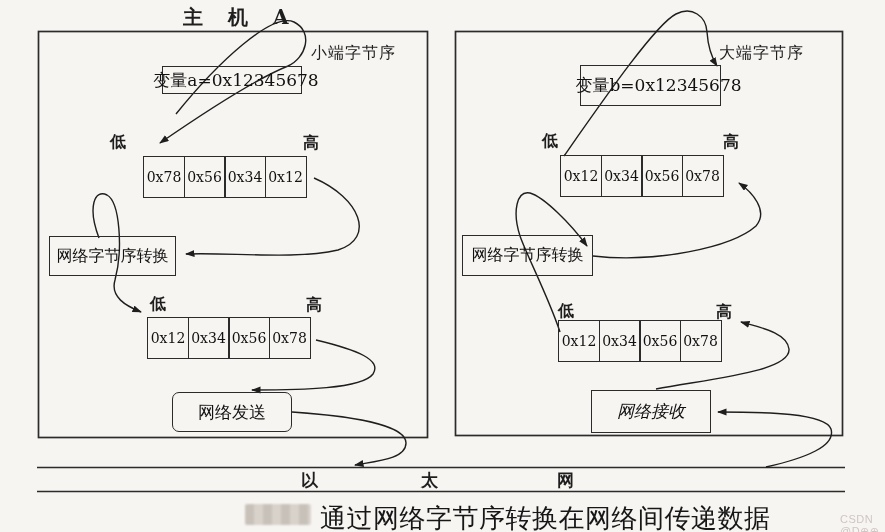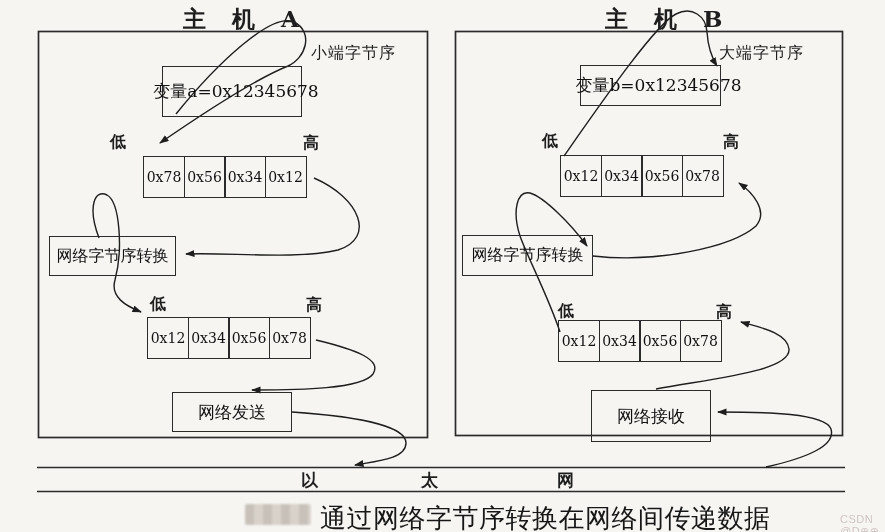--- a/index.html
+++ b/index.html
@@ -4,21 +4,21 @@
 <style>
   html,body{margin:0;padding:0;}
   body{background:#e8e8e8;font-family:"DejaVu Serif","Liberation Serif",serif;}
   .stage{
     position:relative;width:885px;height:532px;margin:0 auto;
     background:#f7f5f2;overflow:hidden;color:#222;
   }
   .stage svg{position:absolute;left:0;top:0;pointer-events:none;}
   .abs{position:absolute;}
   .label{color:#1e1e1e;white-space:nowrap;}
-  .host-title{font-size:23px;font-weight:600;letter-spacing:9px;}
+  .host-title{font-size:20px;font-weight:600;letter-spacing:9px;}
   .endian-label{font-size:16px;font-weight:500;letter-spacing:1px;}
   .lohi{font-size:16px;font-weight:600;}
   .box{
     position:absolute;border:1.6px solid #2b2b2b;background:transparent;
     display:flex;align-items:center;justify-content:center;
     font-size:17px;color:#111;box-sizing:border-box;white-space:nowrap;
   }
   .byte-row{position:absolute;display:flex;}
   .byte-cell{
     width:42px;height:42px;box-sizing:border-box;border:1.5px solid #2b2b2b;
@@ -65,21 +65,21 @@
     <path d="M 766,467 C 806,458 836,446 831,429 C 825,413 766,412 718,412" fill="none" stroke="#1e1e1e" stroke-width="1.4" marker-end="url(#arw)"></path>
     <path d="M 656,389 C 716,378 791,371 789,349 C 787,332 758,327 741,322" fill="none" stroke="#1e1e1e" stroke-width="1.4" marker-end="url(#arw)"></path>
     <path d="M 560,332 C 548,296 527,256 520,236 C 512,211 517,190 530,193 C 544,197 571,224 587,246" fill="none" stroke="#1e1e1e" stroke-width="1.4" marker-end="url(#arw)"></path>
     <path d="M 593,256 C 655,263 731,248 756,226 C 769,211 752,192 739,183" fill="none" stroke="#1e1e1e" stroke-width="1.4" marker-end="url(#arw)"></path>
     <path d="M 564,156 C 606,96 656,24 676,14 C 692,6 706,16 707,32 C 708,47 712,58 717,66" fill="none" stroke="#1e1e1e" stroke-width="1.4" marker-end="url(#arw)"></path>
   </svg>
 
   <div class="abs label host-title" style="left:183px;top:4px;">主 机 A</div>
   <div class="abs label endian-label" style="left:311px;top:43px;">小端字节序</div>
 
-  <div class="box" style="left:162px;top:66px;width:140px;height:51px;padding-left:8px;">
+  <div class="box" style="left:162px;top:66px;width:140px;height:28px;padding-left:8px;">
     <span>变量a=0x12345678</span>
   </div>
 
   <div class="abs label lohi" style="left:110px;top:132px;">低</div>
   <div class="abs label lohi" style="left:303px;top:133px;">高</div>
 
   <div class="byte-row" style="left:143px;top:156px;">
     <div class="byte-cell">0x78</div>
     <div class="byte-cell">0x56</div>
     <div class="byte-cell">0x34</div>
@@ -93,25 +93,24 @@
   <div class="abs label lohi" style="left:150px;top:294px;">低</div>
   <div class="abs label lohi" style="left:306px;top:295px;">高</div>
 
   <div class="byte-row" style="left:147px;top:317px;">
     <div class="byte-cell">0x12</div>
     <div class="byte-cell">0x34</div>
     <div class="byte-cell">0x56</div>
     <div class="byte-cell">0x78</div>
   </div>
 
-  <div class="box" style="left:172px;top:392px;width:120px;height:40px;">
+  <div class="box" style="left:172px;top:392px;width:120px;height:40px;border-radius:7px;">
     <span>网络发送</span>
   </div>
 
-  <div class="abs label host-title" style="left:605px;top:4px;">主 机 B</div>
   <div class="abs label endian-label" style="left:719px;top:43px;">大端字节序</div>
 
   <div class="box" style="left:580px;top:65px;width:141px;height:41px;padding-left:16px;">
     <span>变量b=0x12345678</span>
   </div>
 
   <div class="abs label lohi" style="left:542px;top:131px;">低</div>
   <div class="abs label lohi" style="left:723px;top:132px;">高</div>
 
   <div class="byte-row" style="left:560px;top:155px;">
@@ -128,21 +127,21 @@
   <div class="abs label lohi" style="left:558px;top:301px;">低</div>
   <div class="abs label lohi" style="left:716px;top:302px;">高</div>
 
   <div class="byte-row" style="left:558px;top:320px;">
     <div class="byte-cell">0x12</div>
     <div class="byte-cell">0x34</div>
     <div class="byte-cell">0x56</div>
     <div class="byte-cell">0x78</div>
   </div>
 
-  <div class="box" style="left:591px;top:390px;width:120px;height:52px;">
+  <div class="box" style="left:591px;top:390px;width:120px;height:43px;font-style:italic;">
     <span>网络接收</span>
   </div>
 
   <div class="abs label eth-char" style="left:301px;top:469px;">以</div>
   <div class="abs label eth-char" style="left:421px;top:469px;">太</div>
   <div class="abs label eth-char" style="left:557px;top:469px;">网</div>
 
   <div class="caption-blur" style="left:245px;top:504px;"></div>
   <div class="abs label caption" style="left:320px;top:501px;">通过网络字节序转换在网络间传递数据</div>
 

